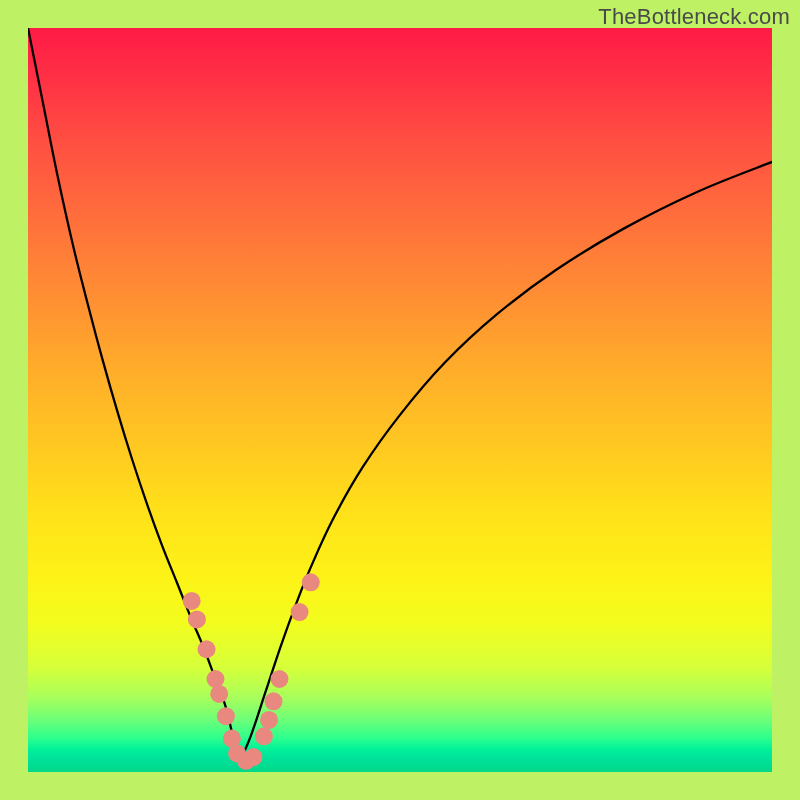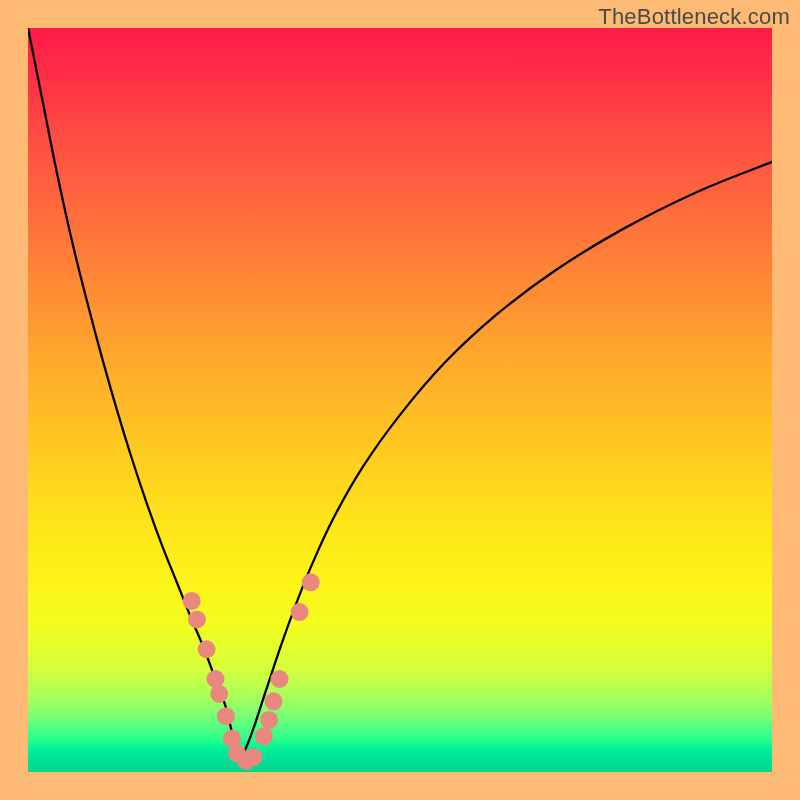--- a/index.html
+++ b/index.html
@@ -8,21 +8,21 @@
     width: 800px;
     height: 800px;
     overflow: hidden;
     background: #000;
     font-family: Arial, Helvetica, sans-serif;
   }
   .stage {
     position: relative;
     width: 800px;
     height: 800px;
-    background: #fdba74;
+    background: #bef264;
   }
   .plot {
     position: absolute;
     left: 28px;
     top: 28px;
     width: 744px;
     height: 744px;
     
     background: linear-gradient(
       to bottom,

